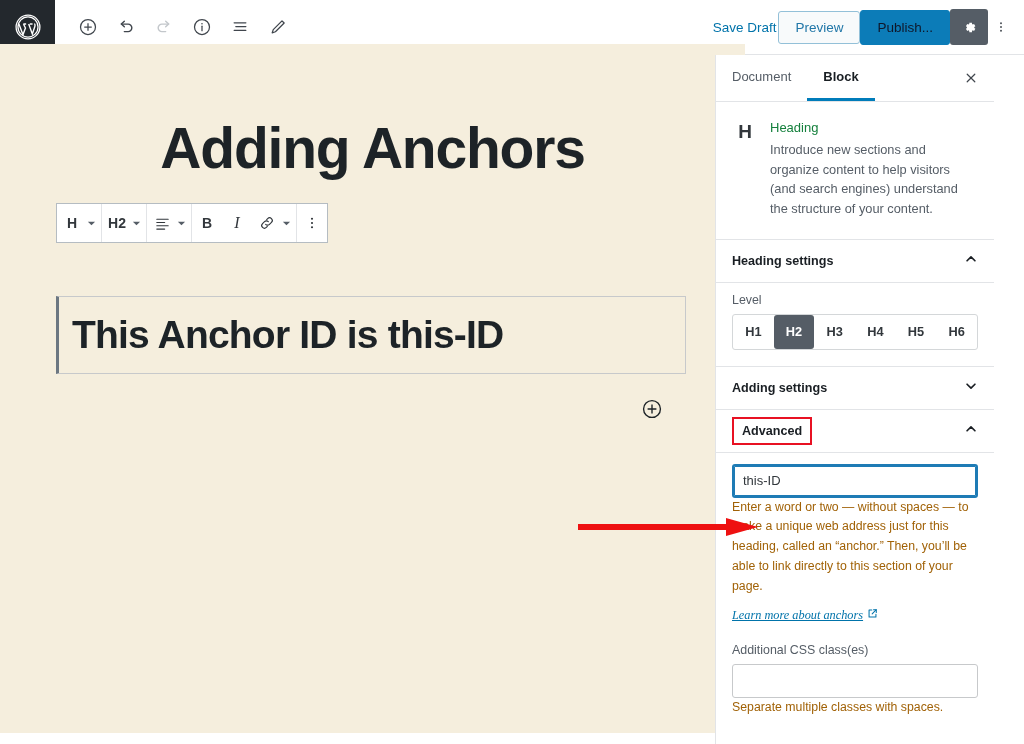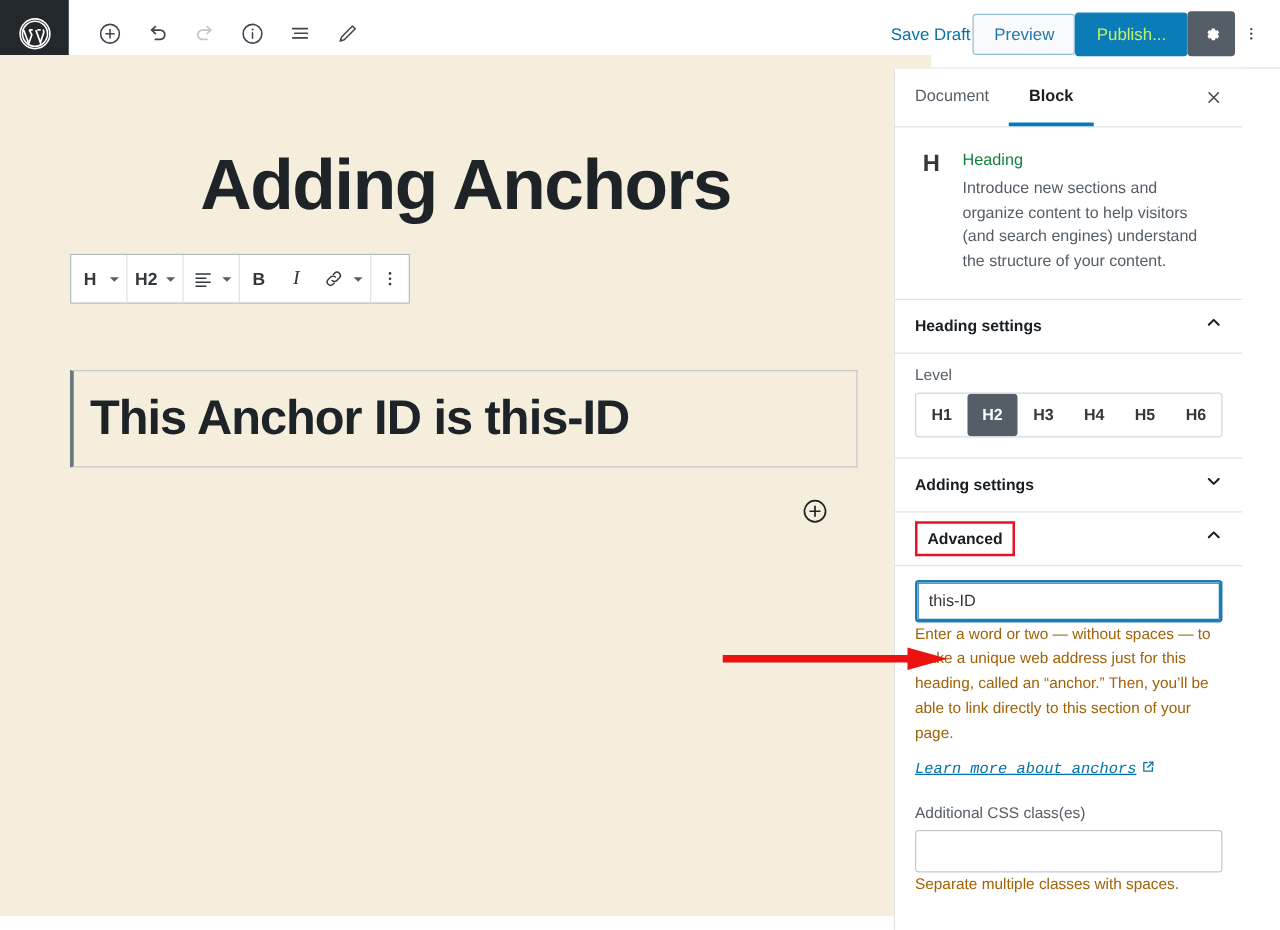--- a/index.html
+++ b/index.html
@@ -48,21 +48,21 @@
     font-family: "Liberation Sans", sans-serif;
   }
   .btn-preview {
     background: #f8fafb; border: 1px solid #93c0d8;
     color: #2277a8; font-size: 13.5px;
     padding: 8px 16px; border-radius: 3px; cursor: pointer;
     font-family: "Liberation Sans", sans-serif;
   }
   .btn-publish {
     background: #0c7cb8; border: 1px solid #0c7cb8;
-    color: #bef264; font-size: 13.5px;
+    color: #0f172a; font-size: 13.5px;
     padding: 9px 16px; border-radius: 3px; cursor: pointer;
     font-family: "Liberation Sans", sans-serif;
   }
   .btn-gear {
     background: #555d66; border: none; border-radius: 3px;
     width: 38px; height: 36px; cursor: pointer;
     display: flex; align-items: center; justify-content: center;
     color: #ffffff;
   }
   .btn-kebab {
@@ -244,21 +244,21 @@
   }
   .help-text {
     font-size: 12.3px; color: #a16207; 
     line-height: 1.6; margin-top: 0;
     font-family: "Liberation Sans", sans-serif;
   }
   .help-link {
     display: inline-flex; align-items: flex-start; gap: 4px;
     font-size: 12.3px; font-style: italic; color: #0073aa;
     text-decoration: underline; margin-top: 12px; cursor: pointer;
-    font-family: Liberation Mono, monospace;
+    font-family: Liberation Serif, serif;
   }
   .spacer-22 { height: 20px; }
 </style>
 </head>
 <body>
 
 <div id="app">
 
   <div class="topbar">
     <div class="wp-logo">

